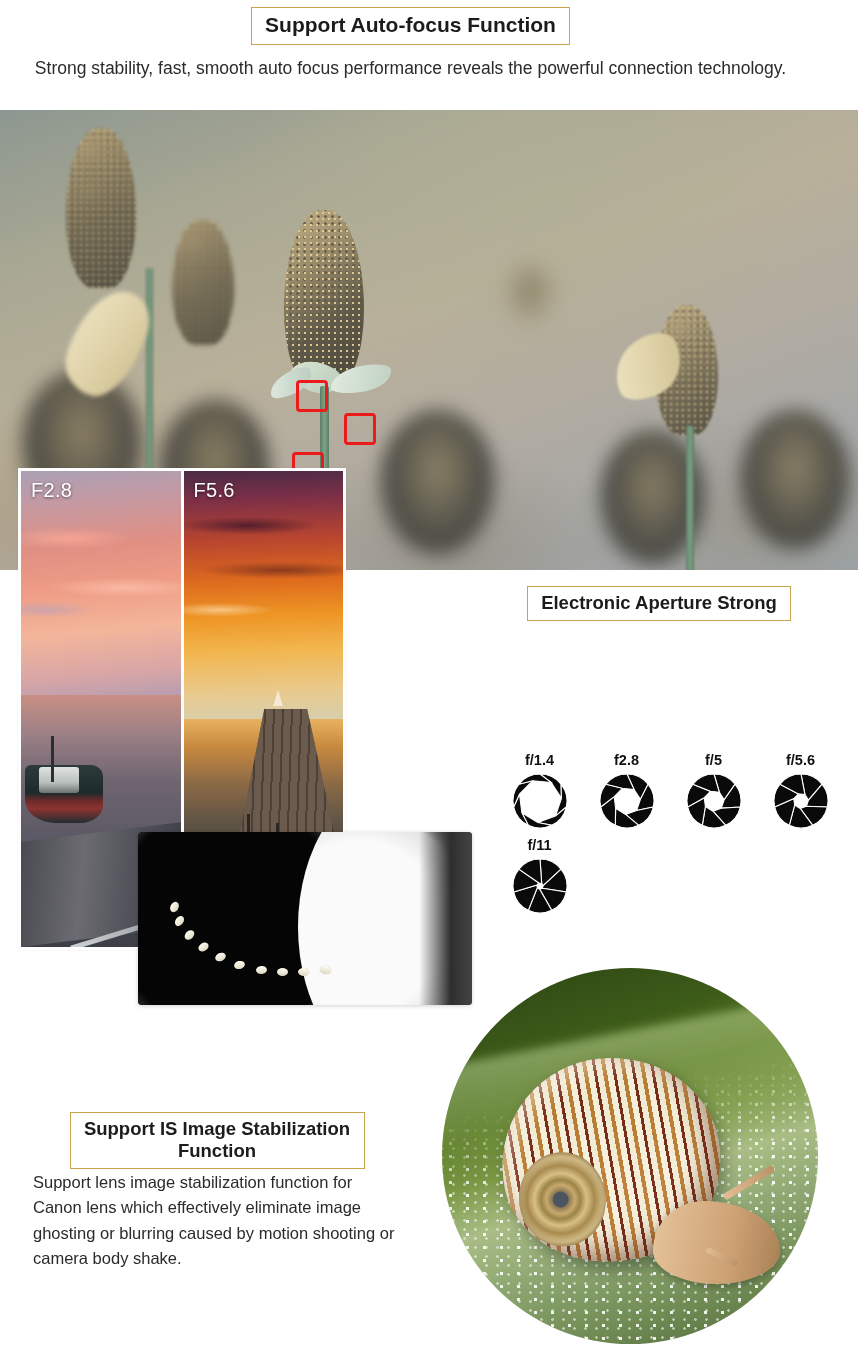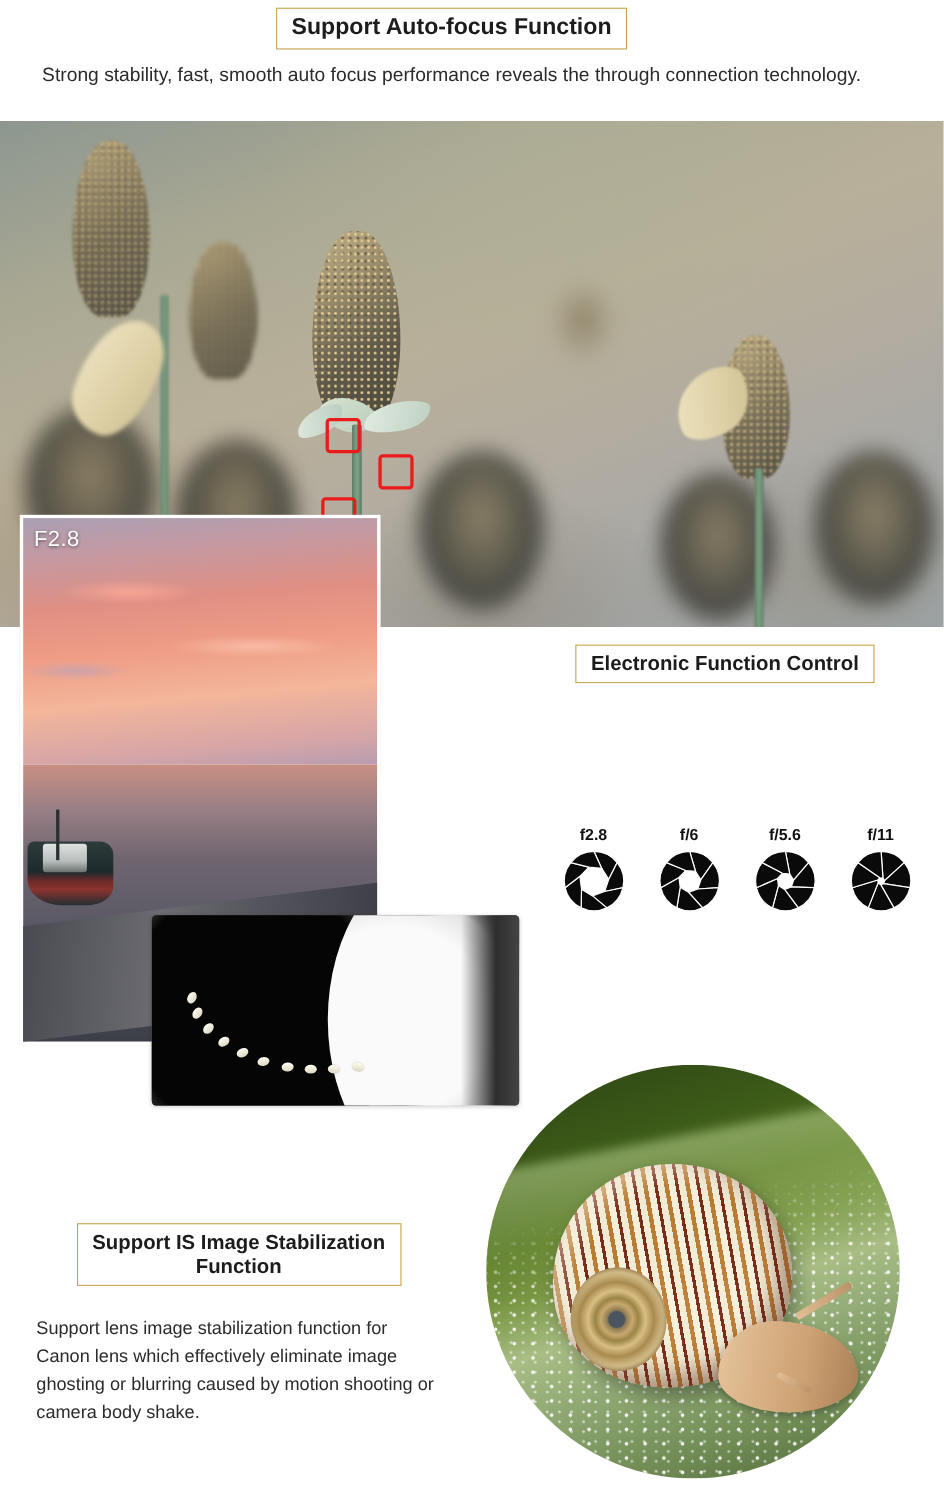--- a/index.html
+++ b/index.html
@@ -204,21 +204,21 @@
     display:grid; grid-template-columns: repeat(4, 1fr); row-gap: 6px;
   }
   .ap-cell { text-align:center; }
   .ap-label { font-size:14.5px; font-weight:bold; color:#111; margin-bottom:3px; }
   .ap-svg { display:block; margin:0 auto; }
 
   
   .is-block { position:absolute; left:33px; top:1112px; width:368px; }
   .is-title-wrap { text-align:center; }
   .is-title { font-size:18.5px; width:295px; }
-  .is-body { margin-top:27px; font-size:16.5px; color:#2b2b2b; line-height:1.55; }
+  .is-body { margin-top:1px; font-size:16.5px; color:#2b2b2b; line-height:1.55; }
 
   
   .snail {
     position:absolute; left:442px; top:968px; width:376px; height:376px;
     border-radius:50%; overflow:hidden;
   }
   .snail-bg{
     position:absolute; inset:0;
     background:
       linear-gradient(162deg, #2d4415 0%, #3c5a18 22%, #56761f 36%, #7d9a49 46%, #a9bd85 56%, #8fa873 68%, #6f8a53 84%, #50683a 100%);
@@ -269,21 +269,21 @@
     border-radius: 3px;
   }
 </style>
 </head>
 <body>
 
 <div class="page">
 
   <div class="header">
     <div class="title-box header-title">Support Auto-focus Function</div>
-    <div class="header-sub">Strong stability, fast, smooth auto focus performance reveals the through connection technology.</div>
+    <div class="header-sub">Strong stability, fast, smooth auto focus performance reveals the powerful connection technology.</div>
   </div>
 
   <div class="hero">
     <div class="hero-bg"></div>
     <div class="hero-bg2"></div>
 
     <div class="bokeh" style="left:22px;top:260px;width:120px;height:150px;background:radial-gradient(ellipse at 50% 42%,#8c8064,#4e4c44 62%,rgba(120,120,110,0));"></div>
     <div class="bokeh" style="left:160px;top:290px;width:110px;height:140px;background:radial-gradient(ellipse at 50% 42%,#8a7f63,#4c4a43 62%,rgba(120,120,110,0));"></div>
     <div class="bokeh" style="left:380px;top:300px;width:115px;height:145px;background:radial-gradient(ellipse at 50% 42%,#8a8066,#4a4a44 62%,rgba(120,120,110,0));"></div>
     <div class="bokeh" style="left:600px;top:320px;width:105px;height:135px;background:radial-gradient(ellipse at 50% 42%,#877d64,#4a4a45 62%,rgba(120,120,110,0));"></div>
@@ -323,20 +323,29 @@
     <div class="cmp-pane">
       <div class="sky-left"></div>
       <div class="water-left"></div>
       <div class="dock-left"></div>
       <div class="boat">
         <div class="boat-cabin"></div>
         <div class="boat-mast"></div>
       </div>
       <div class="rail-left"></div>
       <div class="cmp-label">F2.8</div>
+    </div>
+    <div class="cmp-pane">
+      <div class="sky-right"></div>
+      <div class="water-right"></div>
+      <div class="sail"></div>
+      <div class="jetty"></div>
+      <div class="jetty-post" style="left:40%;bottom:12%;height:16%;"></div>
+      <div class="jetty-post" style="left:58%;bottom:6%;height:20%;"></div>
+      <div class="cmp-label">F5.6</div>
     </div>
   </div>
 
   <div class="mount">
     <div class="mount-barrel"></div>
     <div class="mount-ring"></div>
     <div class="mount-right"></div>
     <div class="mount-dark-edge"></div>
     <div class="contacts">
       <div class="contact-pin" style="left:2%;top:26%;transform:rotate(-62deg);"></div>
@@ -346,38 +355,50 @@
       <div class="contact-pin" style="left:26%;top:70%;transform:rotate(-24deg);"></div>
       <div class="contact-pin" style="left:36%;top:77%;transform:rotate(-14deg);"></div>
       <div class="contact-pin" style="left:47%;top:81%;transform:rotate(-6deg);"></div>
       <div class="contact-pin" style="left:58%;top:83%;transform:rotate(0deg);"></div>
       <div class="contact-pin" style="left:69%;top:83%;transform:rotate(4deg);"></div>
       <div class="contact-pin" style="left:80%;top:81%;transform:rotate(10deg);"></div>
     </div>
   </div>
 
   <div class="ea">
-    <div class="title-box ea-title">Electronic Function Control</div>
+    <div class="title-box ea-title">Electronic Aperture Strong</div>
   </div>
 
   <div class="ap-grid">
+      <div class="ap-cell">
+        <div class="ap-label">f/1.4</div>
+        <svg width="60" height="60" viewBox="0 0 60 60" class="ap-svg">
+          <path d="M 30.00 3.00 A 27 27 0 0 1 51.11 13.17 L 51.44 27.35 L 41.29 11.59 Z" fill="#0a0a0a" stroke="#ffffff" stroke-width="1.1"></path>
+          <path d="M 51.11 13.17 A 27 27 0 0 1 56.32 36.01 L 45.44 45.10 L 51.44 27.35 Z" fill="#0a0a0a" stroke="#ffffff" stroke-width="1.1"></path>
+          <path d="M 56.32 36.01 A 27 27 0 0 1 41.71 54.33 L 27.82 51.49 L 45.44 45.10 Z" fill="#0a0a0a" stroke="#ffffff" stroke-width="1.1"></path>
+          <path d="M 41.71 54.33 A 27 27 0 0 1 18.29 54.33 L 11.84 41.69 L 27.82 51.49 Z" fill="#0a0a0a" stroke="#ffffff" stroke-width="1.1"></path>
+          <path d="M 18.29 54.33 A 27 27 0 0 1 3.68 36.01 L 9.53 23.09 L 11.84 41.69 Z" fill="#0a0a0a" stroke="#ffffff" stroke-width="1.1"></path>
+          <path d="M 3.68 36.01 A 27 27 0 0 1 8.89 13.17 L 22.64 9.69 L 9.53 23.09 Z" fill="#0a0a0a" stroke="#ffffff" stroke-width="1.1"></path>
+          <path d="M 8.89 13.17 A 27 27 0 0 1 30.00 3.00 L 41.29 11.59 L 22.64 9.69 Z" fill="#0a0a0a" stroke="#ffffff" stroke-width="1.1"></path>
+        </svg>
+      </div>
       <div class="ap-cell">
         <div class="ap-label">f2.8</div>
         <svg width="60" height="60" viewBox="0 0 60 60" class="ap-svg">
           <path d="M 30.00 3.00 A 27 27 0 0 1 51.11 13.17 L 43.40 28.34 L 37.06 18.49 Z" fill="#0a0a0a" stroke="#ffffff" stroke-width="1.1"></path>
           <path d="M 51.11 13.17 A 27 27 0 0 1 56.32 36.01 L 39.65 39.44 L 43.40 28.34 Z" fill="#0a0a0a" stroke="#ffffff" stroke-width="1.1"></path>
           <path d="M 56.32 36.01 A 27 27 0 0 1 41.71 54.33 L 28.64 43.43 L 39.65 39.44 Z" fill="#0a0a0a" stroke="#ffffff" stroke-width="1.1"></path>
           <path d="M 41.71 54.33 A 27 27 0 0 1 18.29 54.33 L 18.65 37.31 L 28.64 43.43 Z" fill="#0a0a0a" stroke="#ffffff" stroke-width="1.1"></path>
           <path d="M 18.29 54.33 A 27 27 0 0 1 3.68 36.01 L 17.21 25.68 L 18.65 37.31 Z" fill="#0a0a0a" stroke="#ffffff" stroke-width="1.1"></path>
           <path d="M 3.68 36.01 A 27 27 0 0 1 8.89 13.17 L 25.40 17.31 L 17.21 25.68 Z" fill="#0a0a0a" stroke="#ffffff" stroke-width="1.1"></path>
           <path d="M 8.89 13.17 A 27 27 0 0 1 30.00 3.00 L 37.06 18.49 L 25.40 17.31 Z" fill="#0a0a0a" stroke="#ffffff" stroke-width="1.1"></path>
         </svg>
       </div>
       <div class="ap-cell">
-        <div class="ap-label">f/6</div>
+        <div class="ap-label">f/5</div>
         <svg width="60" height="60" viewBox="0 0 60 60" class="ap-svg">
           <path d="M 30.00 3.00 A 27 27 0 0 1 51.11 13.17 L 40.18 28.74 L 35.36 21.25 Z" fill="#0a0a0a" stroke="#ffffff" stroke-width="1.1"></path>
           <path d="M 51.11 13.17 A 27 27 0 0 1 56.32 36.01 L 37.33 37.17 L 40.18 28.74 Z" fill="#0a0a0a" stroke="#ffffff" stroke-width="1.1"></path>
           <path d="M 56.32 36.01 A 27 27 0 0 1 41.71 54.33 L 28.96 40.21 L 37.33 37.17 Z" fill="#0a0a0a" stroke="#ffffff" stroke-width="1.1"></path>
           <path d="M 41.71 54.33 A 27 27 0 0 1 18.29 54.33 L 21.37 35.55 L 28.96 40.21 Z" fill="#0a0a0a" stroke="#ffffff" stroke-width="1.1"></path>
           <path d="M 18.29 54.33 A 27 27 0 0 1 3.68 36.01 L 20.28 26.72 L 21.37 35.55 Z" fill="#0a0a0a" stroke="#ffffff" stroke-width="1.1"></path>
           <path d="M 3.68 36.01 A 27 27 0 0 1 8.89 13.17 L 26.51 20.35 L 20.28 26.72 Z" fill="#0a0a0a" stroke="#ffffff" stroke-width="1.1"></path>
           <path d="M 8.89 13.17 A 27 27 0 0 1 30.00 3.00 L 35.36 21.25 L 26.51 20.35 Z" fill="#0a0a0a" stroke="#ffffff" stroke-width="1.1"></path>
         </svg>
       </div>

